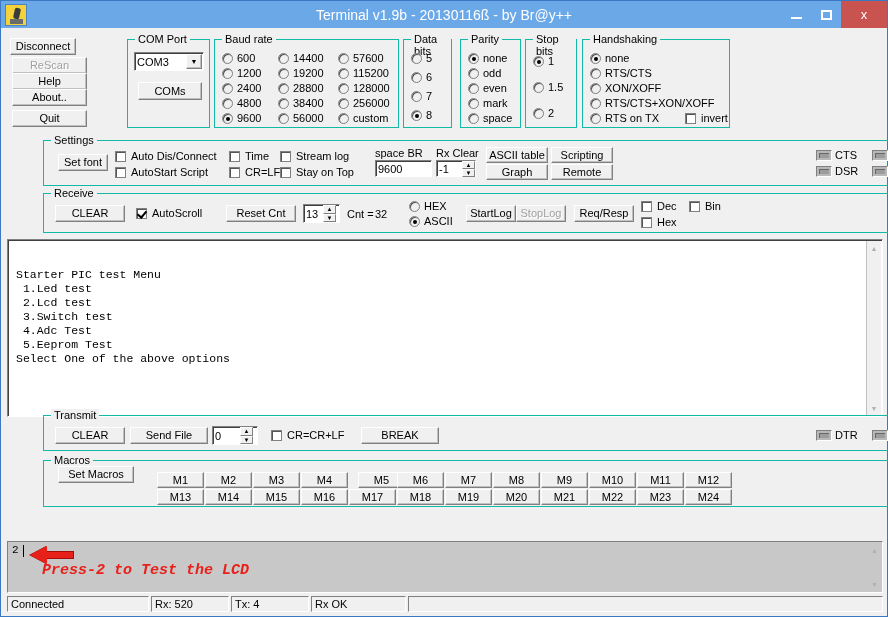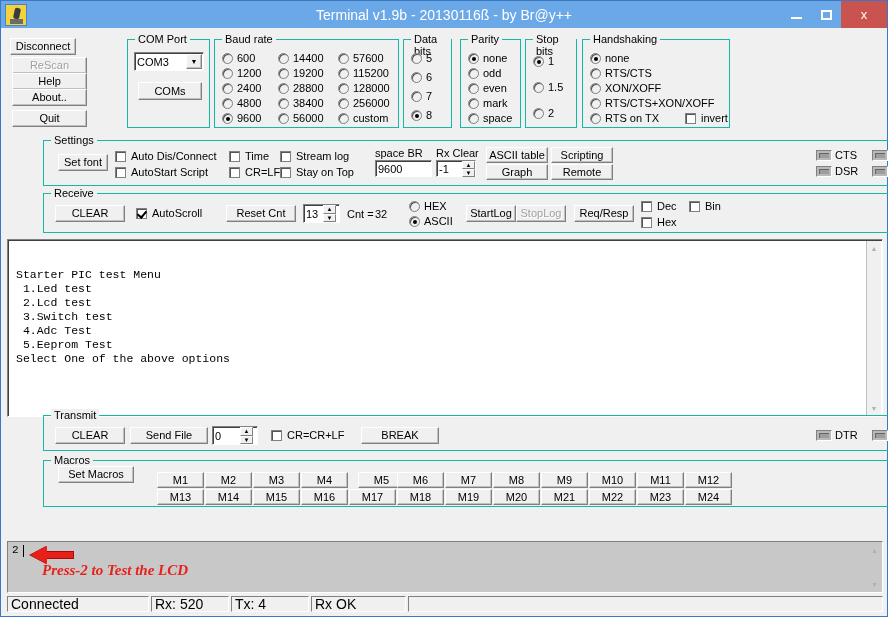--- a/index.html
+++ b/index.html
@@ -258,37 +258,37 @@
   .redarrow .head {
     position:absolute; left:0; top:0;
     width:0;height:0;
     border-top:9px solid transparent;
     border-bottom:9px solid transparent;
     border-right:17px solid #e8201a;
     filter: drop-shadow(-1px 0 0 #a40d08);
   }
   #annot .msg {
     position:absolute; left:34px; top:20px;
-    font-family:Liberation Serif, serif;
+    font-family:Liberation Mono, monospace;
     font-weight:bold; font-style:italic;
     font-size:15px; color:#e8201a;
   }
 
   
   #status {
     position:absolute; left:6px; top:595px; width:876px; height:16px;
     display:flex; gap:2px;
   }
   #status .cell {
     background:#f0f0f0;
     border-top:1px solid #808080;
     border-left:1px solid #808080;
     border-right:1px solid #ffffff;
     border-bottom:1px solid #ffffff;
-    font-size:14px; color:#000;
+    font-size:11px; color:#000;
     padding-left:3px;
     display:flex; align-items:center;
     overflow:hidden; white-space:nowrap;
   }
 
   .lbl { position:absolute; font-size:11px; color:#000; white-space:nowrap; }
 </style>
 </head>
 <body>
 

